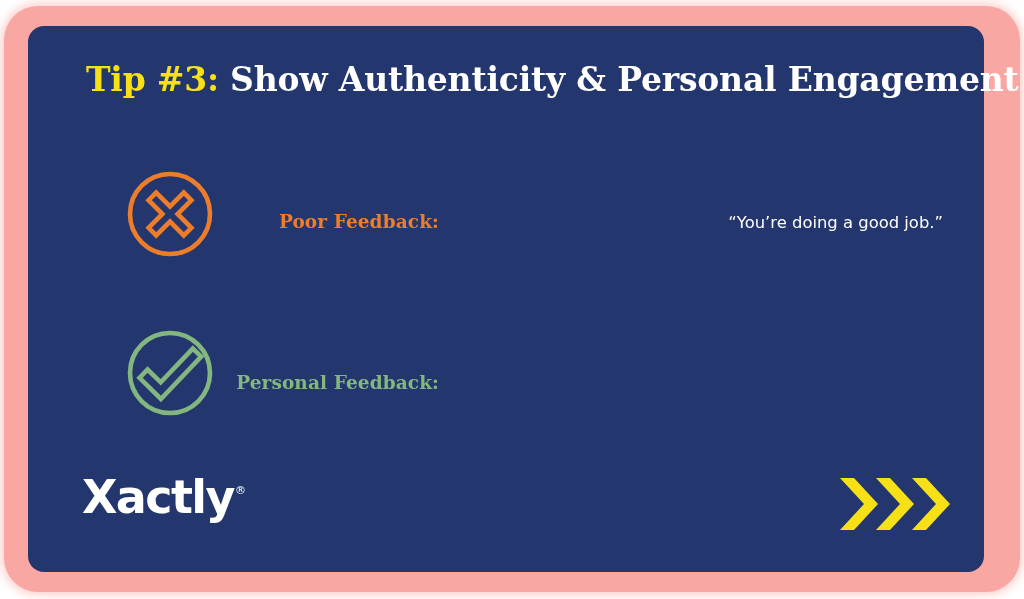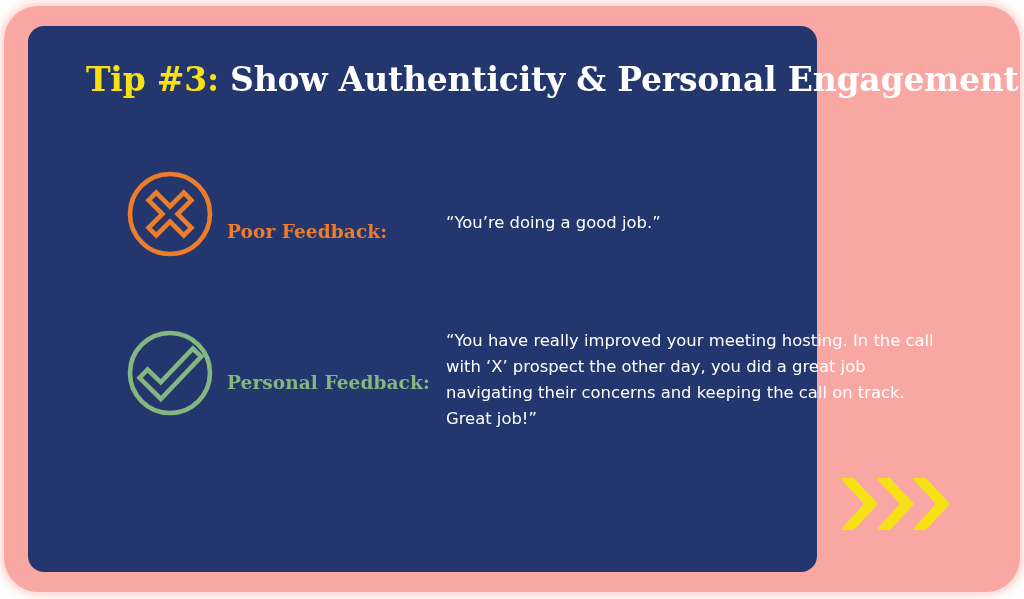--- a/index.html
+++ b/index.html
@@ -25,25 +25,26 @@
     background: #f9a7a3;
     border-radius: 34px;
     box-shadow: 0 0 10px 3px rgba(249,167,163,0.55);
   }
 
   
   #slide-card {
     position: absolute;
     left: 24px;
     top: 20px;
-    width: 789px;
+    width: 956px;
     height: 546px;
     box-sizing: border-box;
     background: #23376e;
     border-radius: 16px;
+    text-align: right;
   }
 
   
   #title-row {
     position: absolute;
     left: 58px;
     top: 34px;
     width: 880px;
     white-space: nowrap;
     font-family: "DejaVu Serif", "Liberation Serif", serif;
@@ -84,21 +85,21 @@
     position: absolute;
     left: 199px;
     width: 212px;
     font-family: "DejaVu Serif", "Liberation Serif", serif;
     font-weight: bold;
     font-size: 18.5px;
     letter-spacing: 0.1px;
     white-space: nowrap;
   }
   #label-poor {
-    top: 51px;
+    top: 41px;
     color: #ee7d2b;
   }
   #label-positive {
     top: 46px;
     color: #83b77f;
   }
 
   .feedback-quote {
     position: absolute;
     left: 418px;
@@ -162,23 +163,25 @@
     </div>
 
     <div class="feedback-row" id="row-positive">
       <span class="icon-wrap">
         <svg width="88" height="88" viewBox="0 0 88 88" aria-hidden="true">
           <circle cx="44" cy="44" r="40" fill="none" stroke="#83b77f" stroke-width="4.6"></circle>
           <path d="M13.5 48.8 L21.6 40.5 L34.7 53.3 L66.8 19.6 L75.2 27.6 L34.9 70.0 Z" fill="none" stroke="#83b77f" stroke-width="4.6" stroke-linejoin="miter"></path>
         </svg>
       </span>
       <div class="feedback-label" id="label-positive">Personal Feedback:</div>
-      <div class="feedback-quote" id="quote-positive">“You have really improved your meeting hosting. In the call with ‘X’ prospect the other day, you did a great job navigating their concerns and keeping the call on track. Great job!”</div>
     </div>
 
+    <div id="logo-wrap">
+      <span id="logo-text">Xactly</span><span id="logo-mark">®</span>
+    </div>
 
     <span id="chevrons">
       <svg width="120" height="60" viewBox="0 0 120 60" aria-hidden="true">
         <g fill="#f7e016">
           <path d="M2 4 L16 4 L40 30 L16 56 L2 56 L26 30 Z"></path>
           <path d="M38 4 L52 4 L76 30 L52 56 L38 56 L62 30 Z"></path>
           <path d="M74 4 L88 4 L112 30 L88 56 L74 56 L98 30 Z"></path>
         </g>
       </svg>
     </span>

